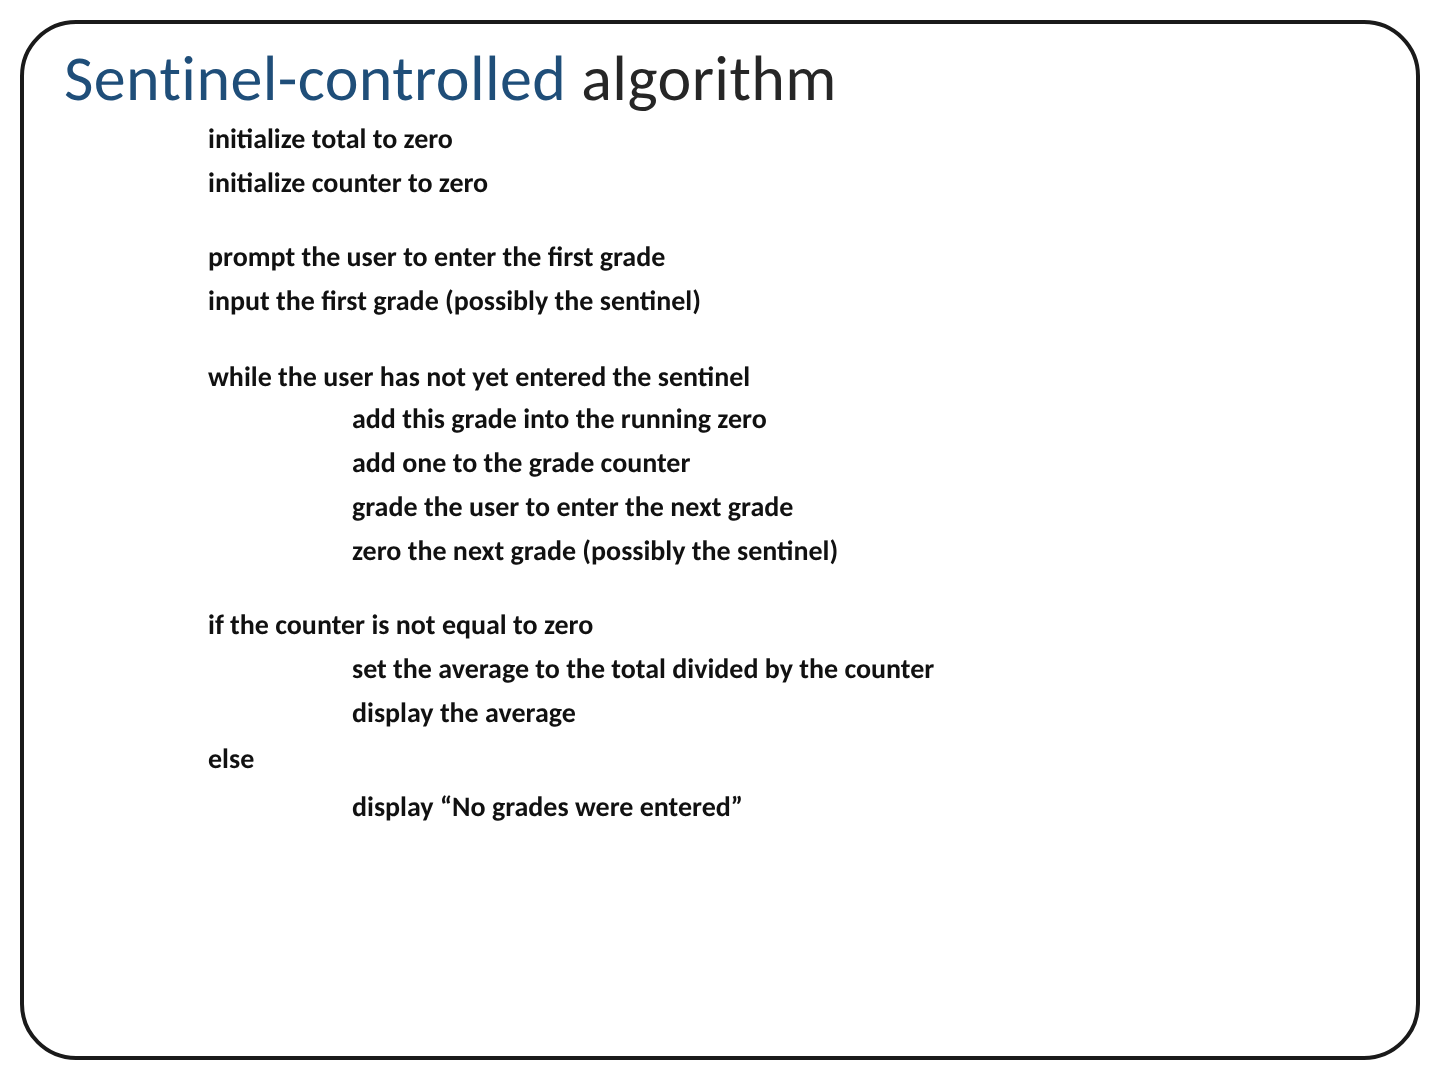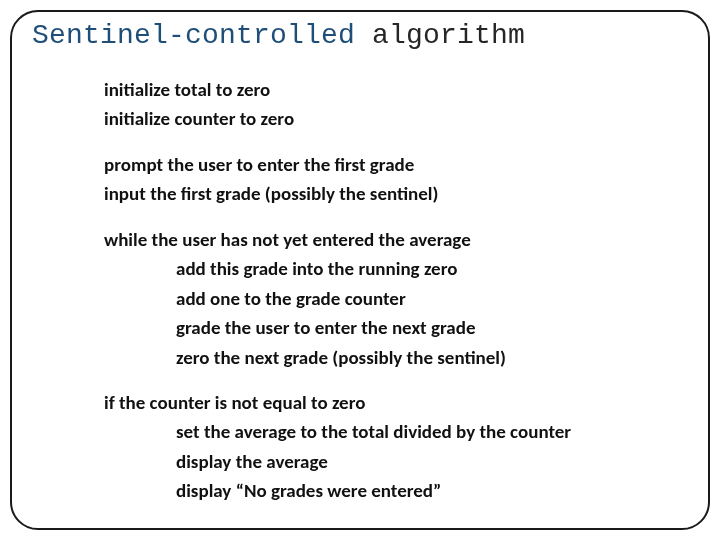--- a/index.html
+++ b/index.html
@@ -8,31 +8,30 @@
     position: relative;
     width: 700px;
     height: 520px;
     margin: 10px;
     border: 2px solid #1a1a1a;
     border-radius: 28px;
     padding: 8px 20px 12px 20px;
     overflow: hidden;
   }
   .title {
-    font-size: 28px;
+    font-size: 32px;
     font-weight: 400;
     color: #1f4e79;
-    margin-bottom: 24px;
+    margin-bottom: 0;
     letter-spacing: 0.2px;
-    font-family: Liberation Mono, monospace;
   }
   .title .black { color: #262626; }
   .content {
     margin-left: 72px;
-    font-size: 19px;
+    font-size: 14px;
     font-weight: 700;
     color: #111;
     line-height: 1.55;
   }
   .blk { margin-bottom: 16px; }
   .blk:last-child { margin-bottom: 3px; }
   .ind { margin-left: 72px; }
   .else-lbl { margin-top: 2px; margin-bottom: 2px; }
 </style>
 </head>
@@ -49,28 +48,29 @@
       <div>initialize total to zero</div>
       <div>initialize counter to zero</div>
     </div>
 
     <div class="blk">
       <div>prompt the user to enter the first grade</div>
       <div>input the first grade (possibly the sentinel)</div>
     </div>
 
     <div class="blk">
-      <div>while the user has not yet entered the average</div>
+      <div>while the user has not yet entered the sentinel</div>
       <div class="ind">add this grade into the running zero</div>
       <div class="ind">add one to the grade counter</div>
       <div class="ind">grade the user to enter the next grade</div>
       <div class="ind">zero the next grade (possibly the sentinel)</div>
     </div>
 
     <div class="blk">
       <div>if the counter is not equal to zero</div>
       <div class="ind">set the average to the total divided by the counter</div>
       <div class="ind">display the average</div>
+      <div class="else-lbl">else</div>
       <div class="ind">display “No grades were entered”</div>
     </div>
 
   </div>
 </div>
 
 </body></html>

